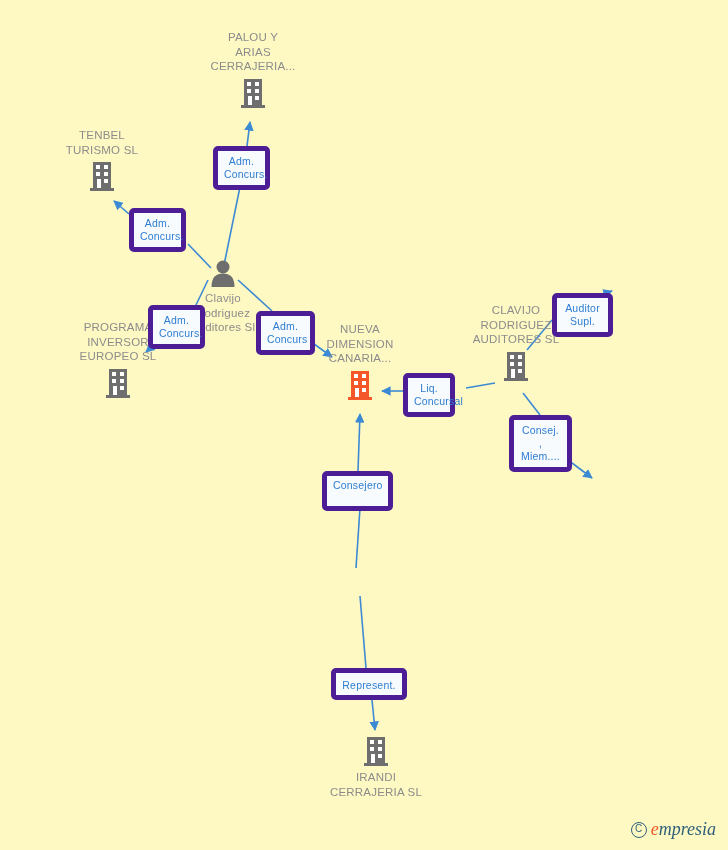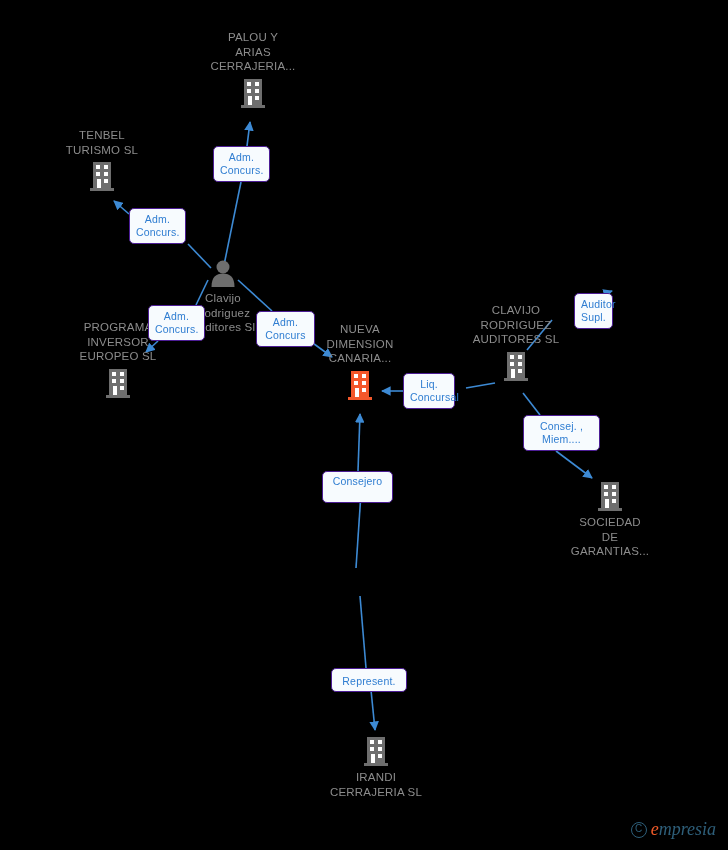--- a/index.html
+++ b/index.html
@@ -7,21 +7,21 @@
     padding: 0;
     background: #ffffff;
   }
   body {
     font-family: "Liberation Sans", sans-serif;
   }
   #canvas {
     position: relative;
     width: 728px;
     height: 850px;
-    background: #000000;
+    background: #fef9c3;
     overflow: hidden;
     text-decoration: underline;
   }
   #edges {
     position: absolute;
     left: 0;
     top: 0;
     width: 728px;
     height: 850px;
   }
@@ -39,21 +39,21 @@
     display: block;
     line-height: 0;
   }
   .node .ico svg { display: inline-block; }
   .node .caption { display: block; white-space: pre-line; }
   .node.cap-above .caption { margin-bottom: 3px; }
   .node.cap-below .caption { margin-top: 3px; }
 
   .label {
     position: absolute;
-    border: 1px solid #4c1d95;
+    border: 5px solid #4c1d95;
     border-radius: 5px;
     background: #f7fbfe;
     color: #2f7dd1;
     font-size: 10.5px;
     line-height: 13px;
     text-align: center;
     padding: 4px 6px;
     white-space: pre-line;
     box-sizing: border-box;
     letter-spacing: 0.2px;
@@ -242,41 +242,20 @@
             <rect x="8" y="12" width="4" height="4"></rect>
             <rect x="16" y="12" width="4" height="4"></rect>
             <rect x="16" y="19" width="4" height="4"></rect>
             <rect x="9" y="19" width="4" height="9"></rect>
           </g>
         </svg>
     </span>
   </div>
 
 
-  <div class="node cap-below" style="left:610px; top:480px;">
-    <span class="ico">
-      <svg width="28" height="32" viewBox="0 0 28 32">
-          <g fill="#6e6e6e">
-            <rect x="5" y="2" width="18" height="26"></rect>
-            <rect x="2" y="28" width="24" height="3"></rect>
-          </g>
-          <g fill="#ffffff">
-            <rect x="8" y="5" width="4" height="4"></rect>
-            <rect x="16" y="5" width="4" height="4"></rect>
-            <rect x="8" y="12" width="4" height="4"></rect>
-            <rect x="16" y="12" width="4" height="4"></rect>
-            <rect x="16" y="19" width="4" height="4"></rect>
-            <rect x="9" y="19" width="4" height="9"></rect>
-          </g>
-        </svg>
-    </span>
-    <span class="caption">SOCIEDAD
-DE
-GARANTIAS...</span>
-  </div>
 
 
   <div class="node cap-below" style="left:376px; top:735px;">
     <span class="ico">
       <svg width="28" height="32" viewBox="0 0 28 32">
           <g fill="#6e6e6e">
             <rect x="5" y="2" width="18" height="26"></rect>
             <rect x="2" y="28" width="24" height="3"></rect>
           </g>
           <g fill="#ffffff">
@@ -296,23 +275,23 @@
   <div class="label" style="left:213px; top:146px; width:57px;">Adm.
 Concurs.</div>
   <div class="label" style="left:129px; top:208px; width:57px;">Adm.
 Concurs.</div>
   <div class="label" style="left:148px; top:305px; width:57px;">Adm.
 Concurs.</div>
   <div class="label" style="left:256px; top:311px; width:59px;">Adm.
 Concurs</div>
   <div class="label" style="left:403px; top:373px; width:52px;">Liq.
 Concursal</div>
-  <div class="label" style="left:552px; top:293px; width:39px;margin-left:22px;">Auditor
+  <div class="label" style="left:552px; top:293px; width:61px;">Auditor
 Supl.</div>
-  <div class="label" style="left:523px; top:415px; width:77px;">Consej. ,
+  <div class="label" style="left:509px; top:415px; width:63px;">Consej. ,
 Miem....</div>
   <div class="label" style="left:322px; top:471px; width:71px; padding-top:3px; padding-bottom:14px;">Consejero</div>
   <div class="label" style="left:331px; top:668px; width:76px; padding-top:6px; padding-bottom:3px;">Represent.</div>
 
   <div class="watermark">
     <span class="c">C</span>
     <span><span class="e">e</span><span>mpresia</span></span>
   </div>
 
 </div>

